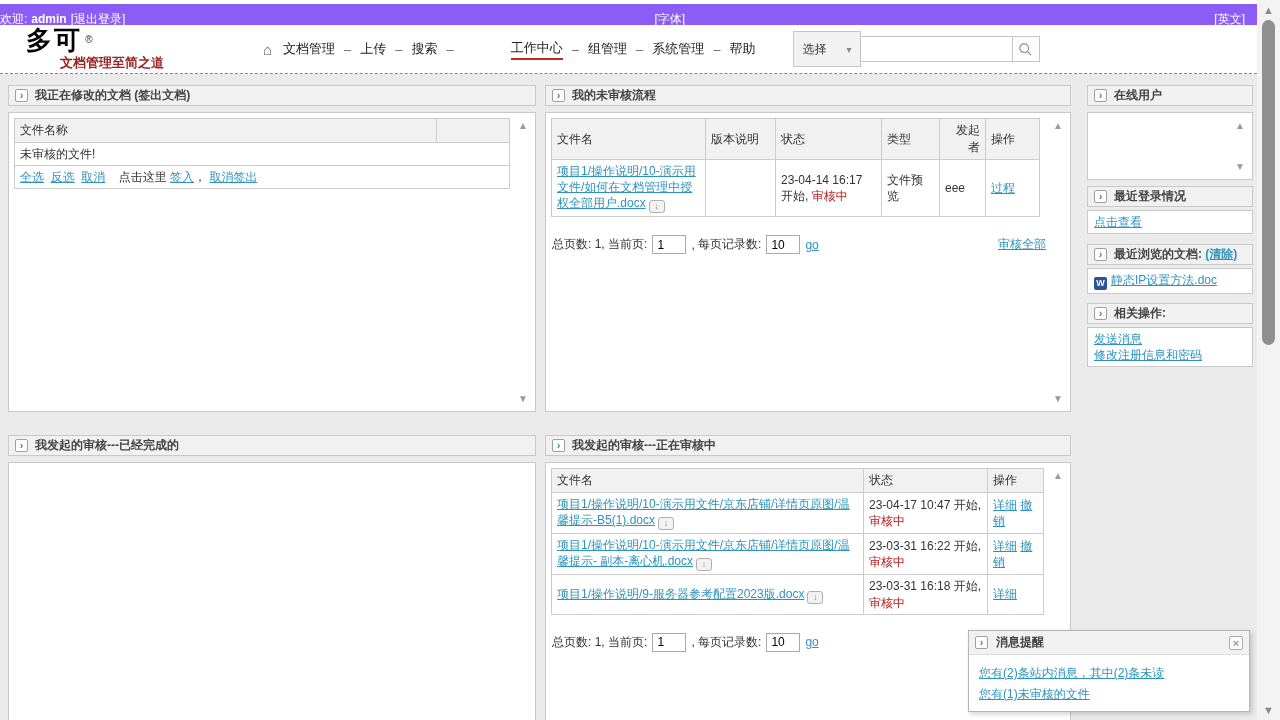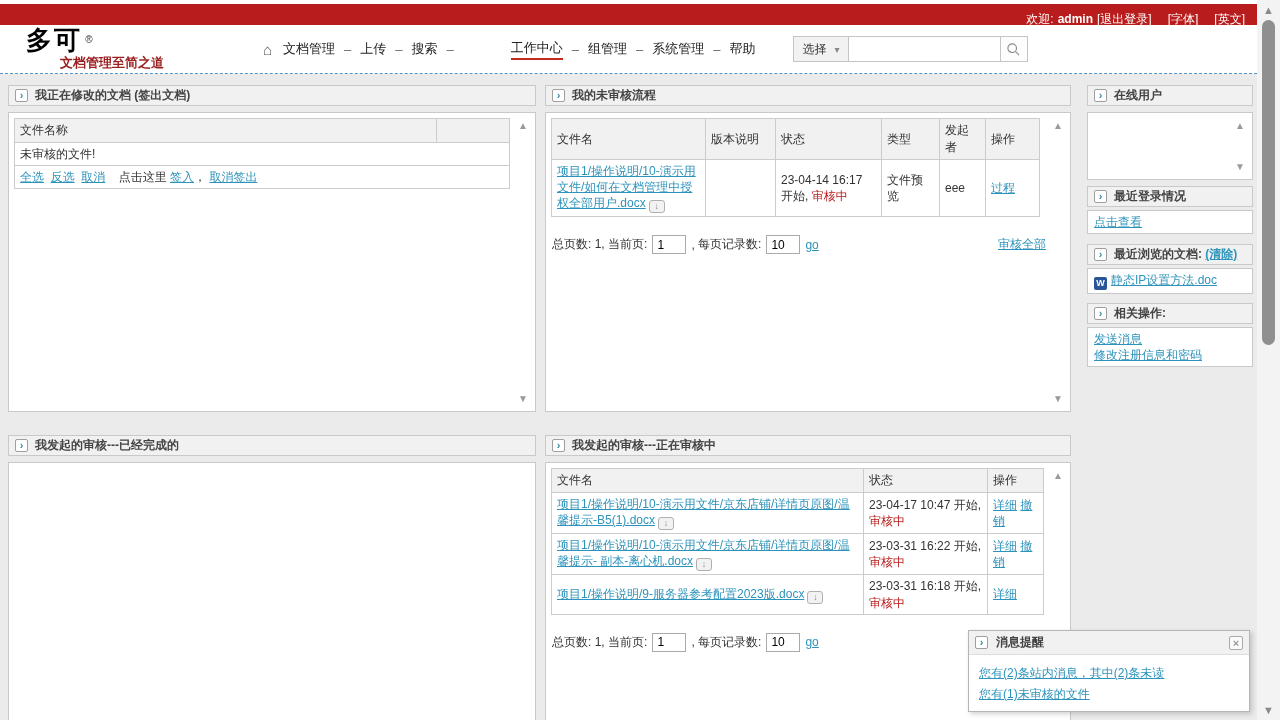--- a/index.html
+++ b/index.html
@@ -4,22 +4,22 @@
 <style>
   * { box-sizing: border-box; }
   html,body { margin:0; padding:0; }
   body {
     width:1280px; height:720px; overflow:hidden; position:relative;
     font-family:"Liberation Sans", sans-serif; font-size:12px; color:#333; background:#fff;
   }
   
   .topbar {
     position:absolute; top:4px; left:0; width:1257px; height:30px;
-    background:#b91c1c; color:#fff;
-    display:flex; align-items:center; justify-content:flex-end; gap:16px;
+    background:#8b5cf6; color:#fff;
+    display:flex; align-items:center; justify-content:space-between; gap:16px;
     padding-right:12px; font-size:12px;
   }
   .topbar .welcome-group { display:flex; gap:4px; align-items:center; }
   .topbar b { font-weight:bold; }
   .topbar .tlink { color:#fff; text-decoration:none; cursor:pointer; }
   
   .header {
     position:absolute; top:25px; left:0; width:1257px; height:49px; background:#fff;
     border-bottom:1px dashed #4f94cd;
     display:flex; align-items:center;
@@ -32,22 +32,22 @@
     margin-left:50px; margin-top:-4px; color:#9a1f1f; font-size:13px; font-weight:bold;
     font-family:"DejaVu Serif", serif;
   }
   .nav { display:flex; align-items:center; gap:9px; margin-left:48px; font-size:13px; color:#222; }
   .home-icon { font-size:15px; color:#555; margin-right:2px; }
   .nav-item { cursor:pointer; }
   .nav-item.active { border-bottom:2px solid #c22a1d; padding-bottom:1px;margin-left:48px; }
   .nav-sep { color:#666; }
   .searchbox { display:flex; align-items:center; margin-left:38px; }
   .search-select {
-    height:26px; padding:0 8px; background:#f2f2f2; border:1px solid #c5c5c5;
-    display:flex; align-items:center; gap:8px; cursor:pointer; color:#333;
+    height:36px; padding:0 8px; background:#f2f2f2; border:1px solid #c5c5c5;
+    display:flex; align-items:center; gap:20px; cursor:pointer; color:#333;
   }
   .search-caret { color:#888; font-size:10px; }
   .search-input {
     height:26px; width:152px; border:1px solid #c5c5c5; border-left:none;
     padding:0 5px; font-size:12px; outline:none;
   }
   .search-btn {
     height:26px; width:27px; border:1px solid #c5c5c5; border-left:none; background:#fdfdfd;
     display:flex; align-items:center; justify-content:center; cursor:pointer;
   }
@@ -226,21 +226,21 @@
       <span>我的未审核流程</span>
     </div>
     <div class="panel-body">
       <table class="grid" style="width:488px;">
         <tbody>
             <tr>
           <th style="width:154px;">文件名</th>
           <th style="width:70px;">版本说明</th>
           <th style="width:106px;">状态</th>
           <th style="width:58px;">类型</th>
-          <th style="width:46px;">发起者</th>
+          <th style="width:46px;text-align:right;">发起者</th>
           <th style="width:54px;">操作</th>
         </tr>
         <tr>
           <td>
             <a class="lk">项目1/操作说明/10-演示用文件/如何在文档管理中授权全部用户.docx</a><span class="dl-icon">↓</span>
           </td>
           <td></td>
           <td>
             <span>23-04-14 16:17 开始,</span>
             <span class="flag-red">审核中</span>

